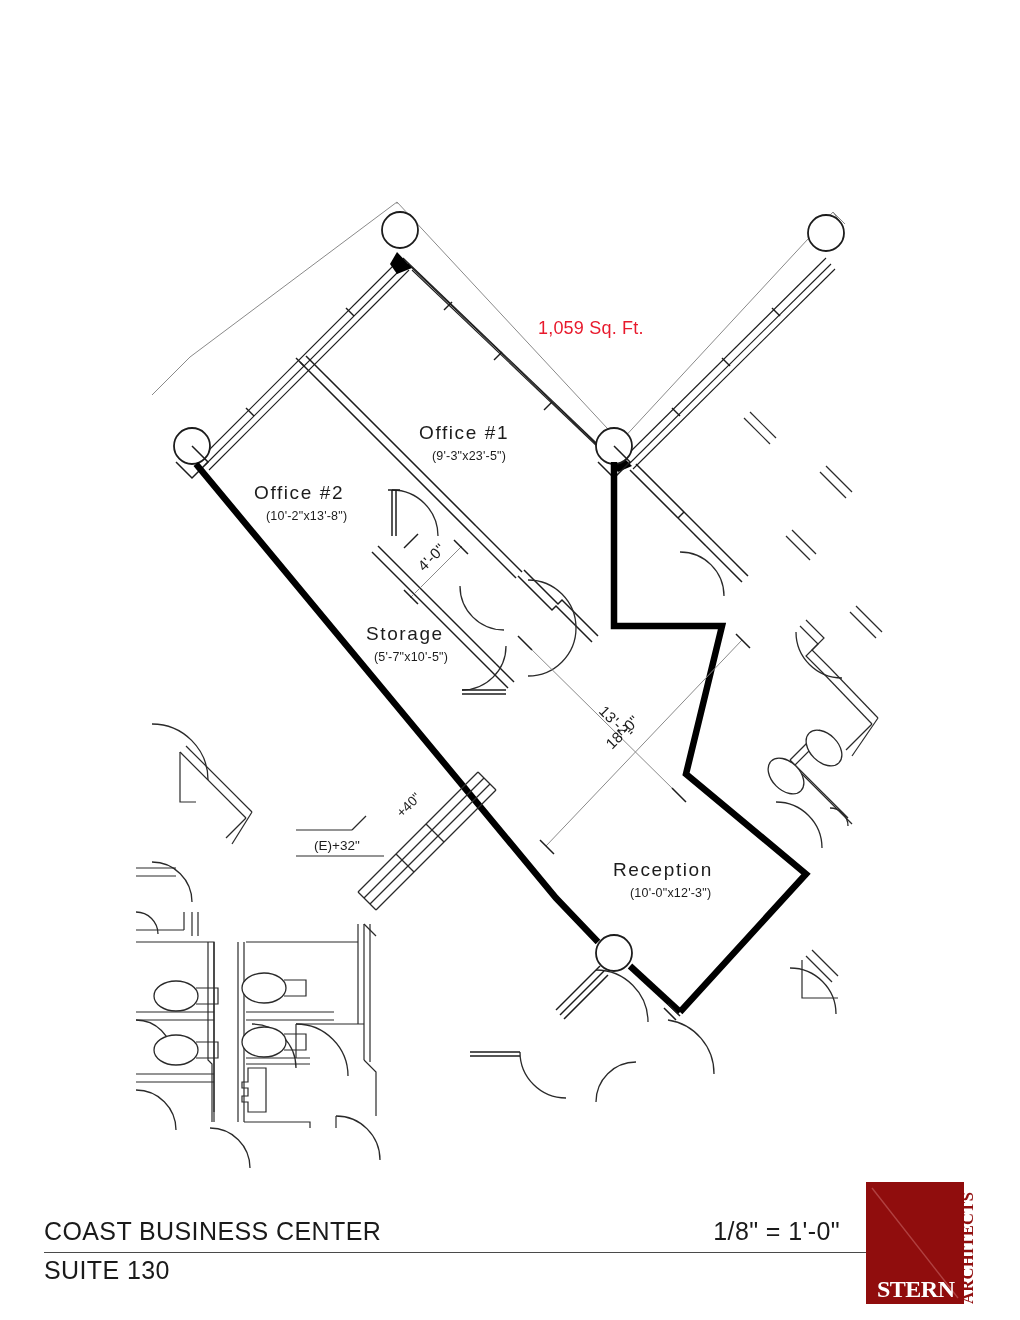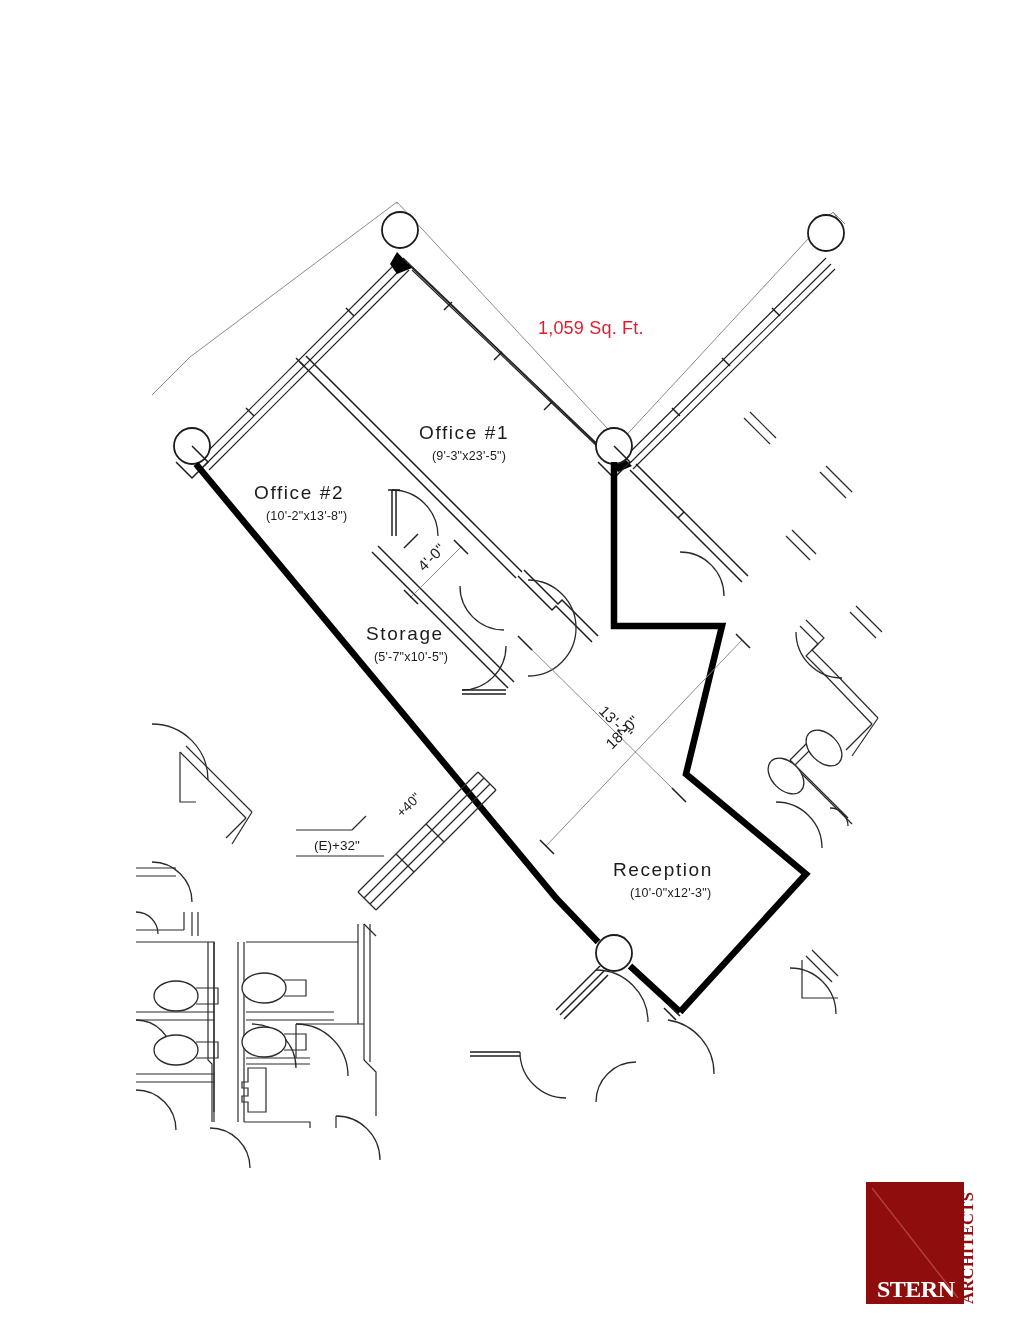--- a/index.html
+++ b/index.html
@@ -446,20 +446,31 @@
 
     <text class="dim-text" x="612" y="738" transform="rotate(-45 612 738)">18'-0"</text>
 
     <text class="note-text" x="314" y="838">(E)+32"</text>
 
     <text class="note-text" x="402" y="806" transform="rotate(-45 402 806)">+40"</text>
 
   </svg>
   </div>
 
+  <div id="title-block">
+
+    <div id="tb-rule"></div>
+
+    <div class="tb-left">
+      <div class="tb-project">COAST BUSINESS CENTER</div>
+      <div class="tb-suite">SUITE 130</div>
+    </div>
+
+    <div id="tb-scale">1/8" = 1'-0"</div>
+  </div>
 
   <div id="logo">
     <div id="logo-square"></div>
     <svg id="logo-diag" viewBox="0 0 98 122">
       <line x1="6" y1="6" x2="92" y2="116" stroke="#b04040" stroke-width="1.4"></line>
     </svg>
     <div id="logo-stern">STERN</div>
     <div id="logo-architects">ARCHITECTS</div>
   </div>
 

